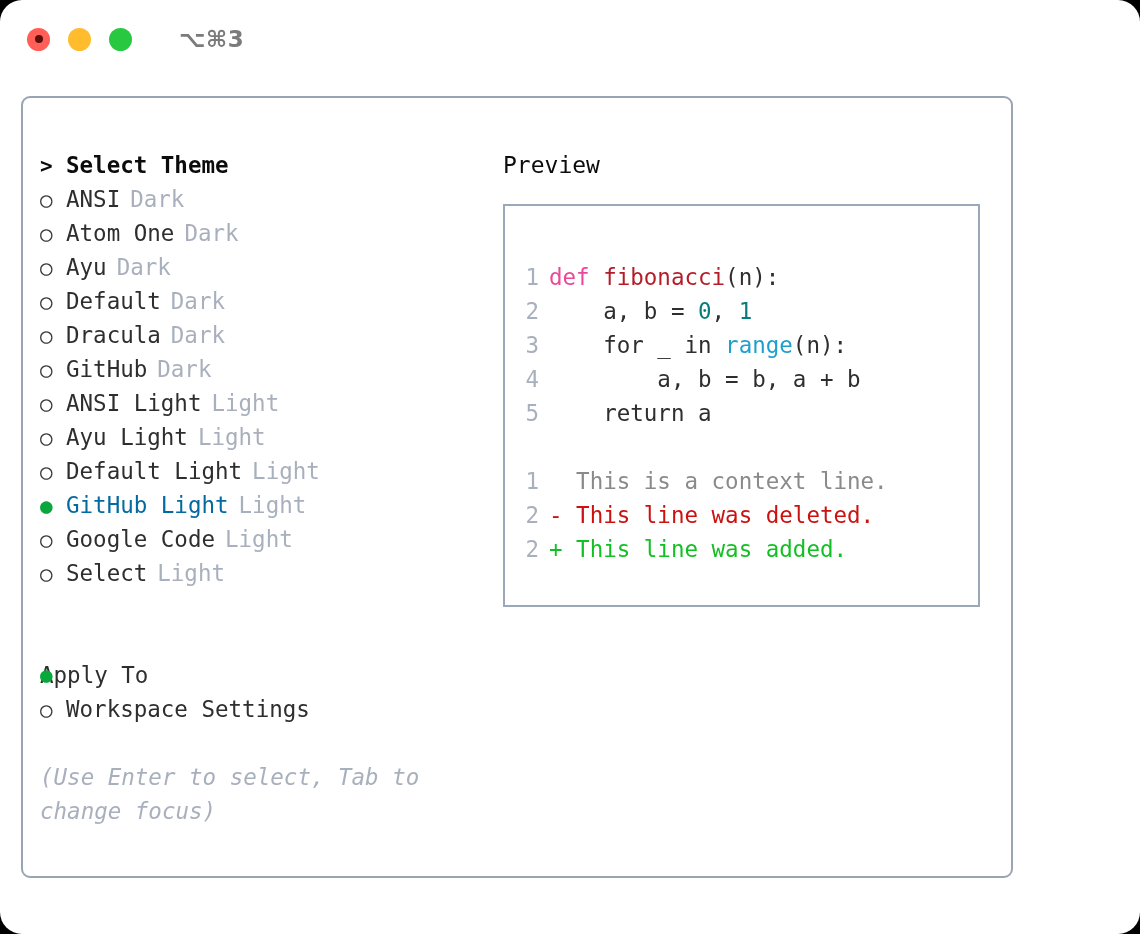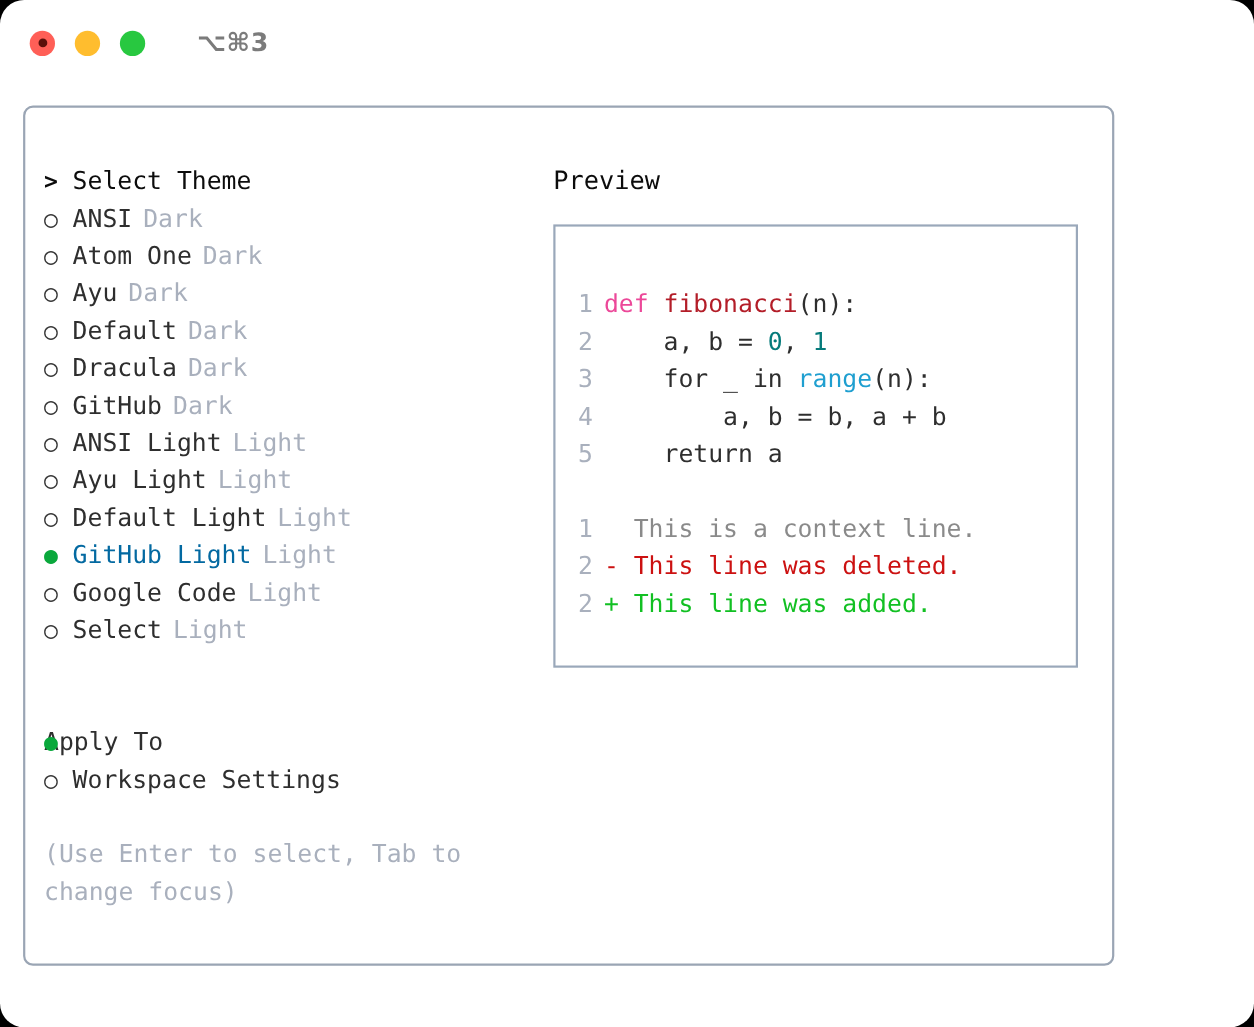--- a/index.html
+++ b/index.html
@@ -115,21 +115,21 @@
     display: inline-block;
     width: 26px;
     flex: 0 0 26px;
     color: #3a3a3a;
     font-size: 21px;
   }
   .marker-dot-filled { color: #0aa83c; }
   .marker-blank { color: transparent; }
 
   .header-row .label-main {
-    font-weight: 400;
+    font-weight: 700;
     color: #0c0c0c;
     text-align: right;
   }
   .header-row .marker {
     color: #0c0c0c;
     font-weight: 700;
   }
 
   .label-main   { color: #2e2e2e; }
   .label-variant{ color: #a9b0bd; margin-left: 10px; }
@@ -143,20 +143,21 @@
     color: #2e2e2e;
     font-weight: 400;
   }
 
   .hint {
     margin-top: 34px;
     font-size: 22.5px;
     line-height: 34px;
     color: #a9b0bd;
     max-width: 405px;
+    font-style: italic;
   }
 
   
   .preview-title {
     font-size: 23px;
     font-weight: 400;
     color: #0c0c0c;
     line-height: 34px;
     margin-bottom: 22px;
   }

